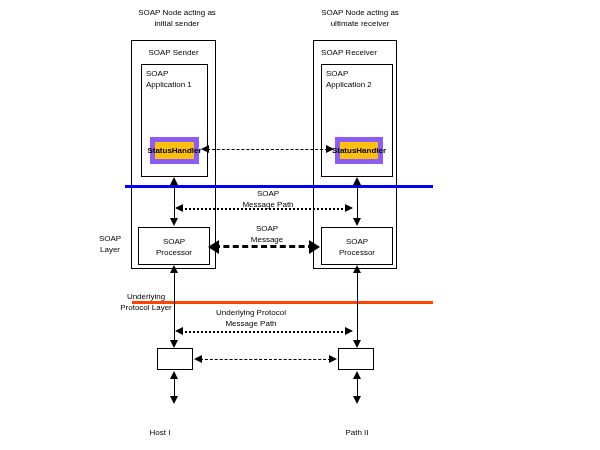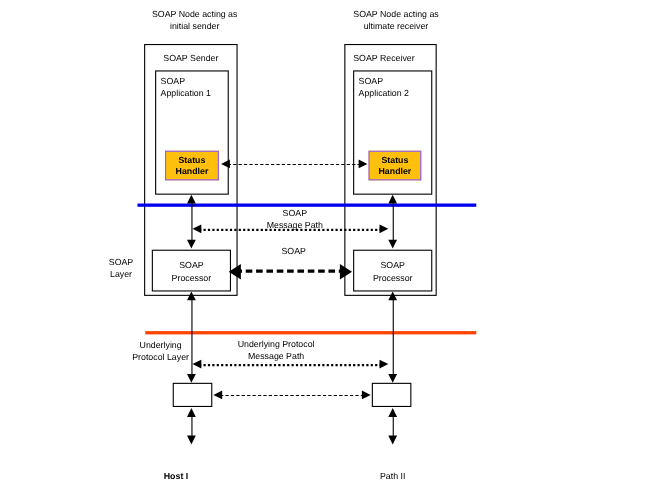--- a/index.html
+++ b/index.html
@@ -3,22 +3,22 @@
 <meta charset="utf-8">
 <style>
   html,body { margin:0; padding:0; background:#fff; }
   #canvas {
     position:relative; width:600px; height:450px; background:#ffffff;
     font-family:"Liberation Sans", sans-serif; font-size:8px; color:#000;
     overflow:hidden;
   }
   .box { position:absolute; border:1px solid #000; background:#fff; box-sizing:border-box; }
   .goldbox {
-    position:absolute; border:1px solid #8b5cf6; box-sizing:border-box;
-    display:flex; flex-direction:column; align-items:center; justify-content:center;
+    position:absolute; border:5px solid #8b5cf6; box-sizing:border-box;
+    display:flex; flex-direction:row; align-items:center; justify-content:center;
     font-weight:bold; text-align:left; line-height:10px;
   }
   .lbl { position:absolute; text-align:center; line-height:11px; white-space:nowrap; }
   .lbl div { line-height:11px; }
   .lbl-left { text-align:left; }
   .layerline { position:absolute; height:3px; }
 
   
   .harrow { position:absolute; }
   .hline { position:absolute; left:6px; right:6px; }
@@ -110,30 +110,31 @@
     <div>SOAP</div>
     <div>Processor</div>
   </div>
   <div class="lbl" style="left:321px; top:236px; width:72px;">
     <div>SOAP</div>
     <div>Processor</div>
   </div>
 
   <div class="lbl" style="left:217px; top:223px; width:100px;">
     <div>SOAP</div>
+    <div>Message</div>
   </div>
   <div class="harrow h14" style="left:208px; top:240px; width:112px;">
     <div class="hline hl-bold-dash"></div>
     <div class="ah ah-l"></div>
     <div class="ah ah-r"></div>
   </div>
 
   <div class="layerline" style="left: 132px; top: 301px; width: 301px; background-color: rgb(255, 69, 0);"></div>
 
-  <div class="lbl" style="left:103px; top:308px; width:86px;">
+  <div class="lbl" style="left:103px; top:291px; width:86px;">
     <div>Underlying</div>
     <div>Protocol Layer</div>
   </div>
 
   <div class="lbl" style="left:201px; top:307px; width:100px;">
     <div>Underlying Protocol</div>
     <div>Message Path</div>
   </div>
   <div class="harrow h10" style="left:175px; top:327px; width:178px;">
     <div class="hline hl-dot"></div>
@@ -176,16 +177,16 @@
     <div class="vline"></div>
     <div class="vah-u"></div>
     <div class="vah-d"></div>
   </div>
   <div class="varrow" style="left:353px; top:371px; height:33px;">
     <div class="vline"></div>
     <div class="vah-u"></div>
     <div class="vah-d"></div>
   </div>
 
-  <div class="lbl" style="left:130px; top:427px; width:60px;font-weight:bold;">Host I</div>
+  <div class="lbl" style="left:130px; top:427px; width:60px;">Host I</div>
   <div class="lbl" style="left:327px; top:427px; width:60px;">Path II</div>
 
 </div>
 
 </body></html>

